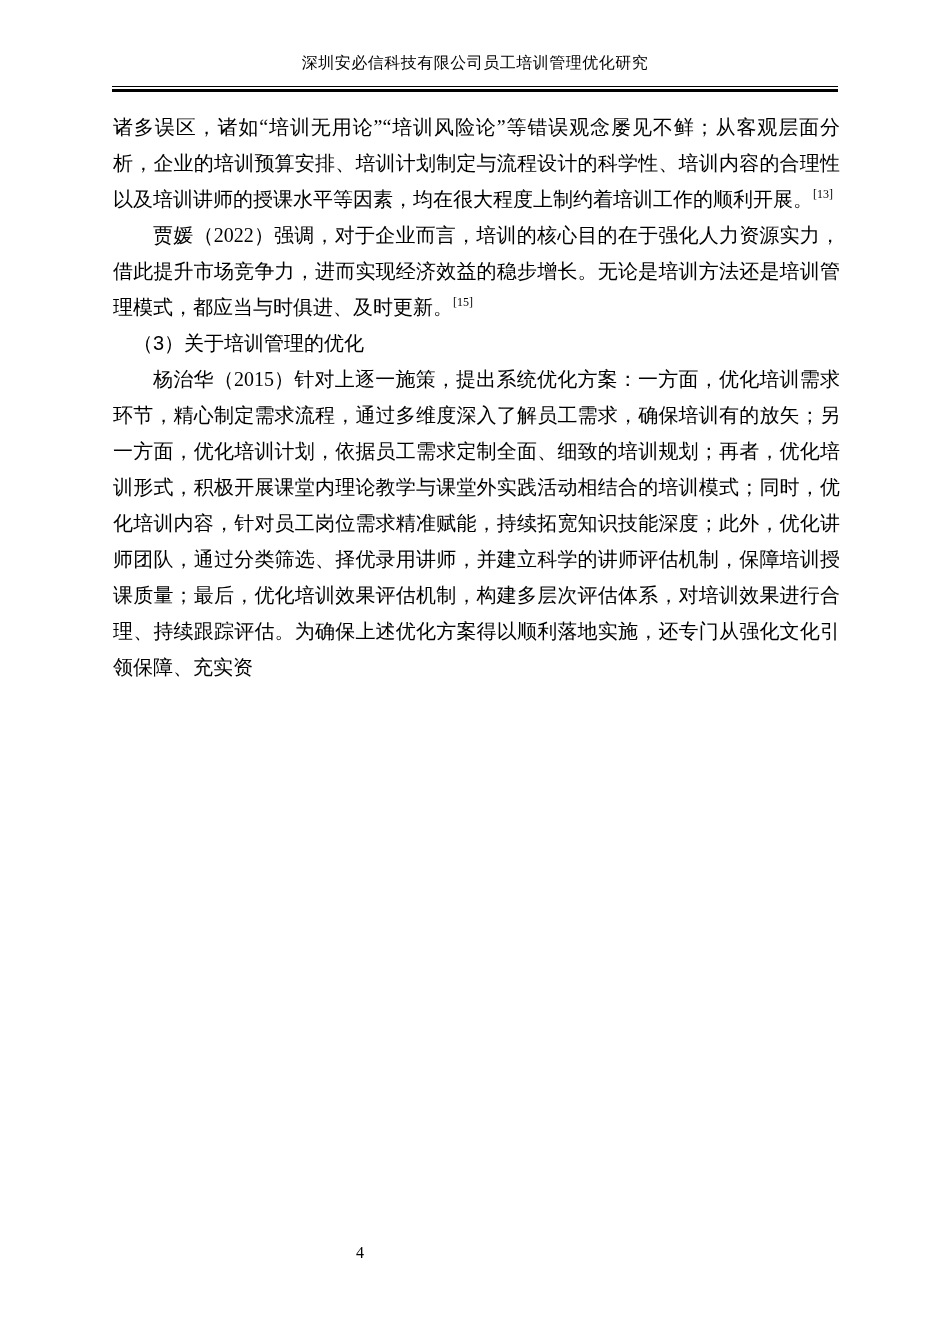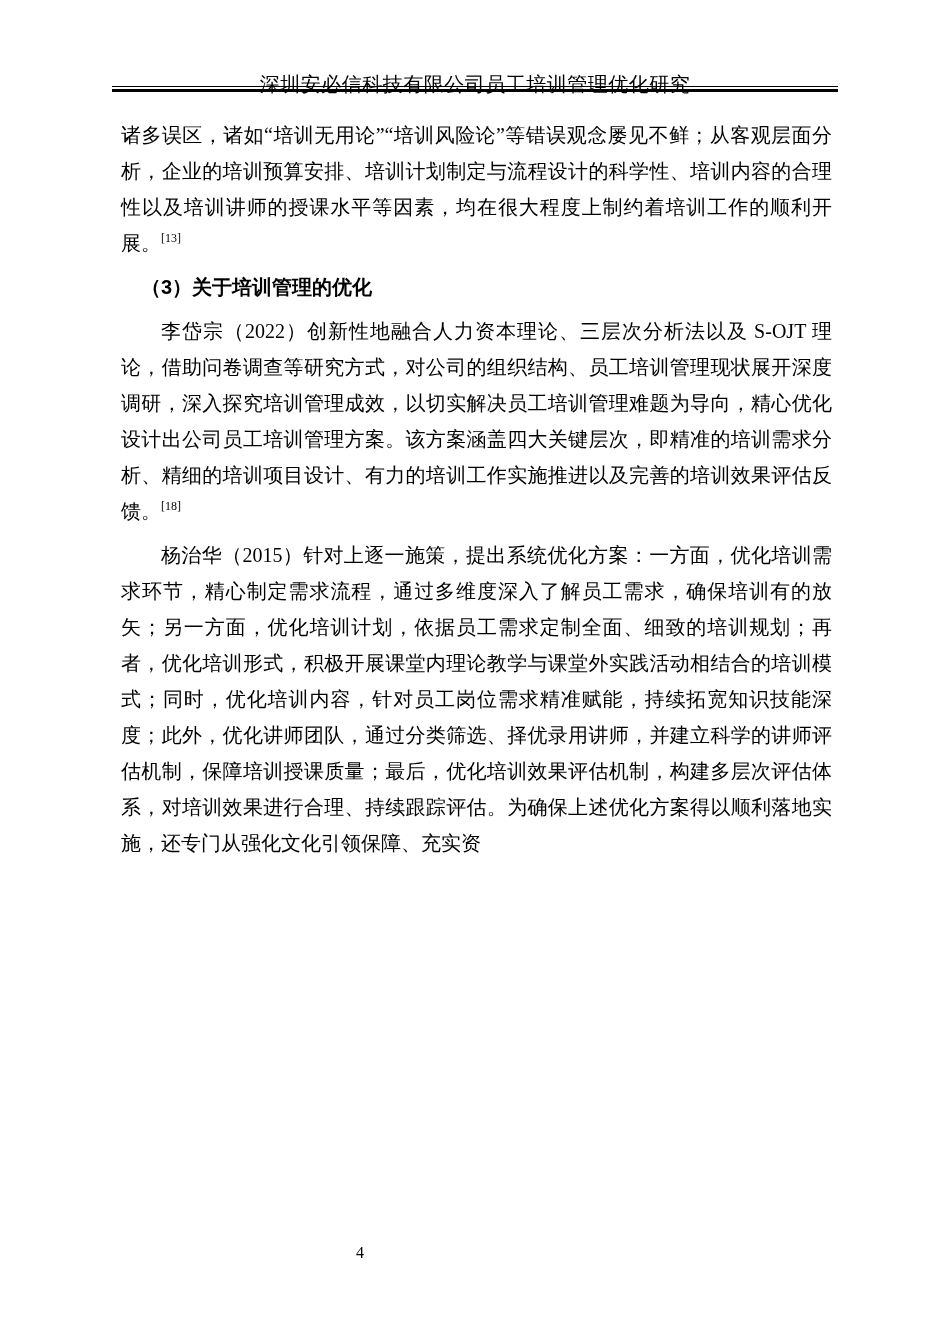--- a/index.html
+++ b/index.html
@@ -11,25 +11,25 @@
     position: relative;
     width: 950px;
     height: 1344px;
     background: #ffffff;
     color: #000000;
     font-family: "Liberation Serif", "DejaVu Serif", serif;
     overflow: hidden;
   }
   .header-title {
     position: absolute;
-    top: 71px;
+    top: 53px;
     left: 0;
     width: 100%;
     text-align: center;
-    font-size: 20px;
+    font-size: 16px;
     letter-spacing: 0.5px;
   }
   .header-rule {
     position: absolute;
     top: 86px;
     left: 112px;
     width: 726px;
     height: 2px;
     border-top: 1.5px solid #000000;
     border-bottom: 3px solid #000000;
@@ -37,29 +37,29 @@
   .body-text {
     position: absolute;
     top: 109px;
     left: 113px;
     width: 727px;
     font-size: 20px;
     line-height: 36px;
     text-align: justify;
   }
   .body-text p {
-    margin: 8px;
+    margin: 0;
     padding: 0;
   }
   .para-indent {
     text-indent: 2em;
   }
   .section-heading {
     font-family: "Liberation Sans", "DejaVu Sans", sans-serif;
-    font-weight: bold;
+    font-weight: normal;
     font-size: 20px;
     text-indent: 1em;
   }
   sup.ref {
     font-size: 12px;
     line-height: 0;
     vertical-align: super;
     letter-spacing: 0;
   }
   .page-number {
@@ -76,26 +76,26 @@
 
   <div class="header-title">深圳安必信科技有限公司员工培训管理优化研究</div>
 
   <div class="header-rule"></div>
 
   <div class="body-text">
 
     <p class="para"><span>诸多误区，诸如“培训无用论”“培训风险论”等错误观念屡见不鲜；从客观层面分析，企业的培训预算安排、培训计划制定与流程设计的科学性、培训内容的合理性以及培训讲师的授课水平等因素，均在很大程度上制约着培训工作的顺利开展。</span><sup class="ref">[13]</sup></p>
 
 
+    <p class="para para-indent"><span>贾媛（2022）强调，对于企业而言，培训的核心目的在于强化人力资源实力，借此提升市场竞争力，进而实现经济效益的稳步增长。无论是培训方法还是培训管理模式，都应当与时俱进、及时更新。</span><sup class="ref">[15]</sup></p>
 
     <p class="section-heading"><span>（3）关于培训管理的优化</span></p>
 
 
 
-    <p class="para para-indent"><span>李岱宗（2022）创新性地融合人力资本理论、三层次分析法以及 S-OJT 理论，借助问卷调查等研究方式，对公司的组织结构、员工培训管理现状展开深度调研，深入探究培训管理成效，以切实解决员工培训管理难题为导向，精心优化设计出公司员工培训管理方案。该方案涵盖四大关键层次，即精准的培训需求分析、精细的培训项目设计、有力的培训工作实施推进以及完善的培训效果评估反馈。</span><sup class="ref">[18]</sup></p>
 
     <p class="para para-indent"><span>杨治华（2015）针对上逐一施策，提出系统优化方案：一方面，优化培训需求环节，精心制定需求流程，通过多维度深入了解员工需求，确保培训有的放矢；另一方面，优化培训计划，依据员工需求定制全面、细致的培训规划；再者，优化培训形式，积极开展课堂内理论教学与课堂外实践活动相结合的培训模式；同时，优化培训内容，针对员工岗位需求精准赋能，持续拓宽知识技能深度；此外，优化讲师团队，通过分类筛选、择优录用讲师，并建立科学的讲师评估机制，保障培训授课质量；最后，优化培训效果评估机制，构建多层次评估体系，对培训效果进行合理、持续跟踪评估。为确保上述优化方案得以顺利落地实施，还专门从强化文化引领保障、充实资</span><sup class="ref"></sup></p>
 
   </div>
 
   <div class="page-number">4</div>
 
 </div>
 
 </body></html>

